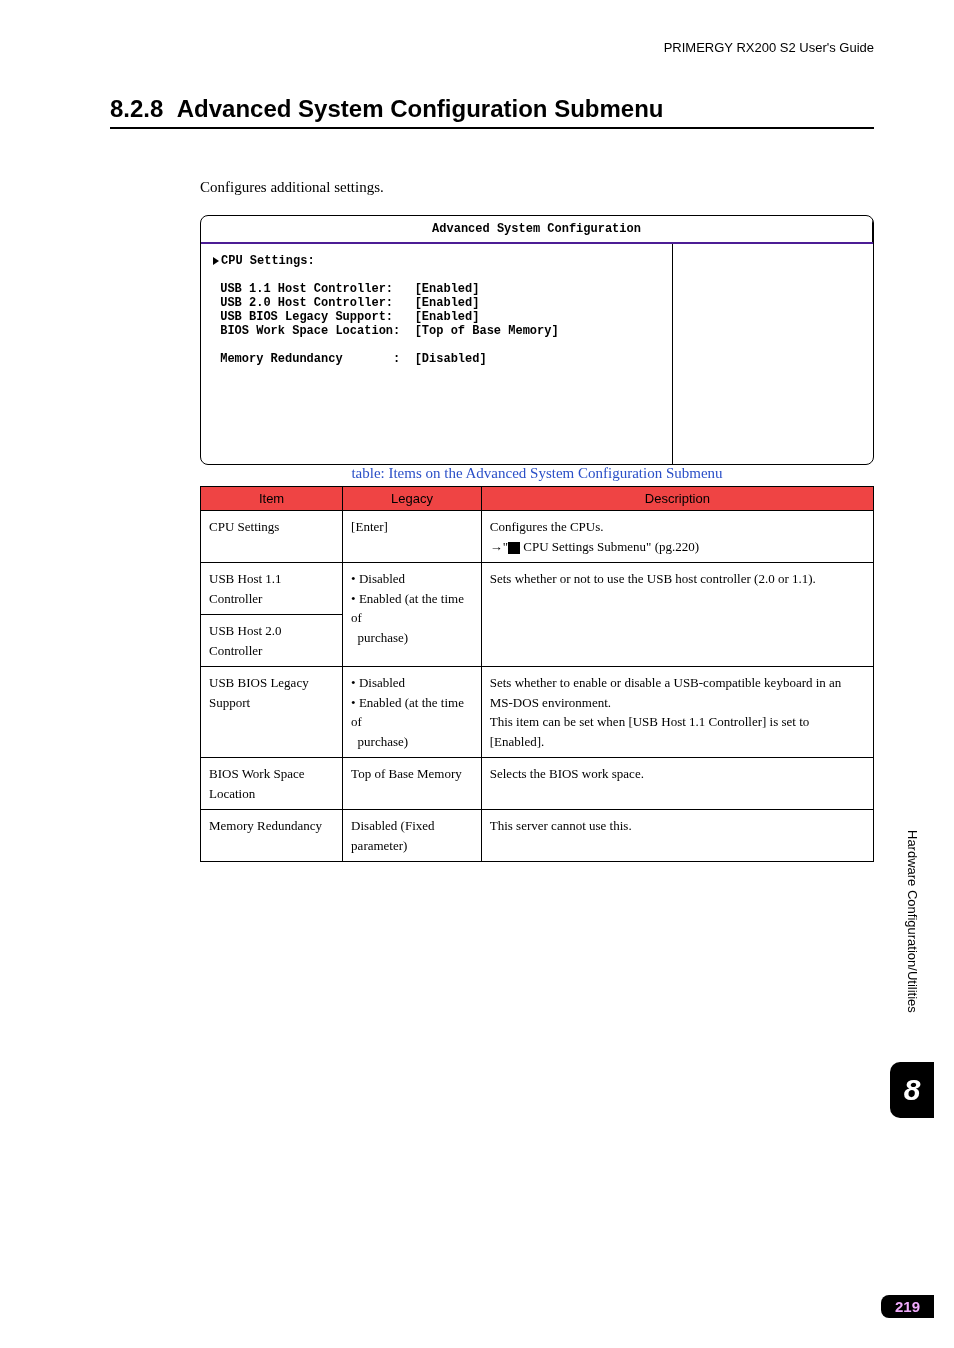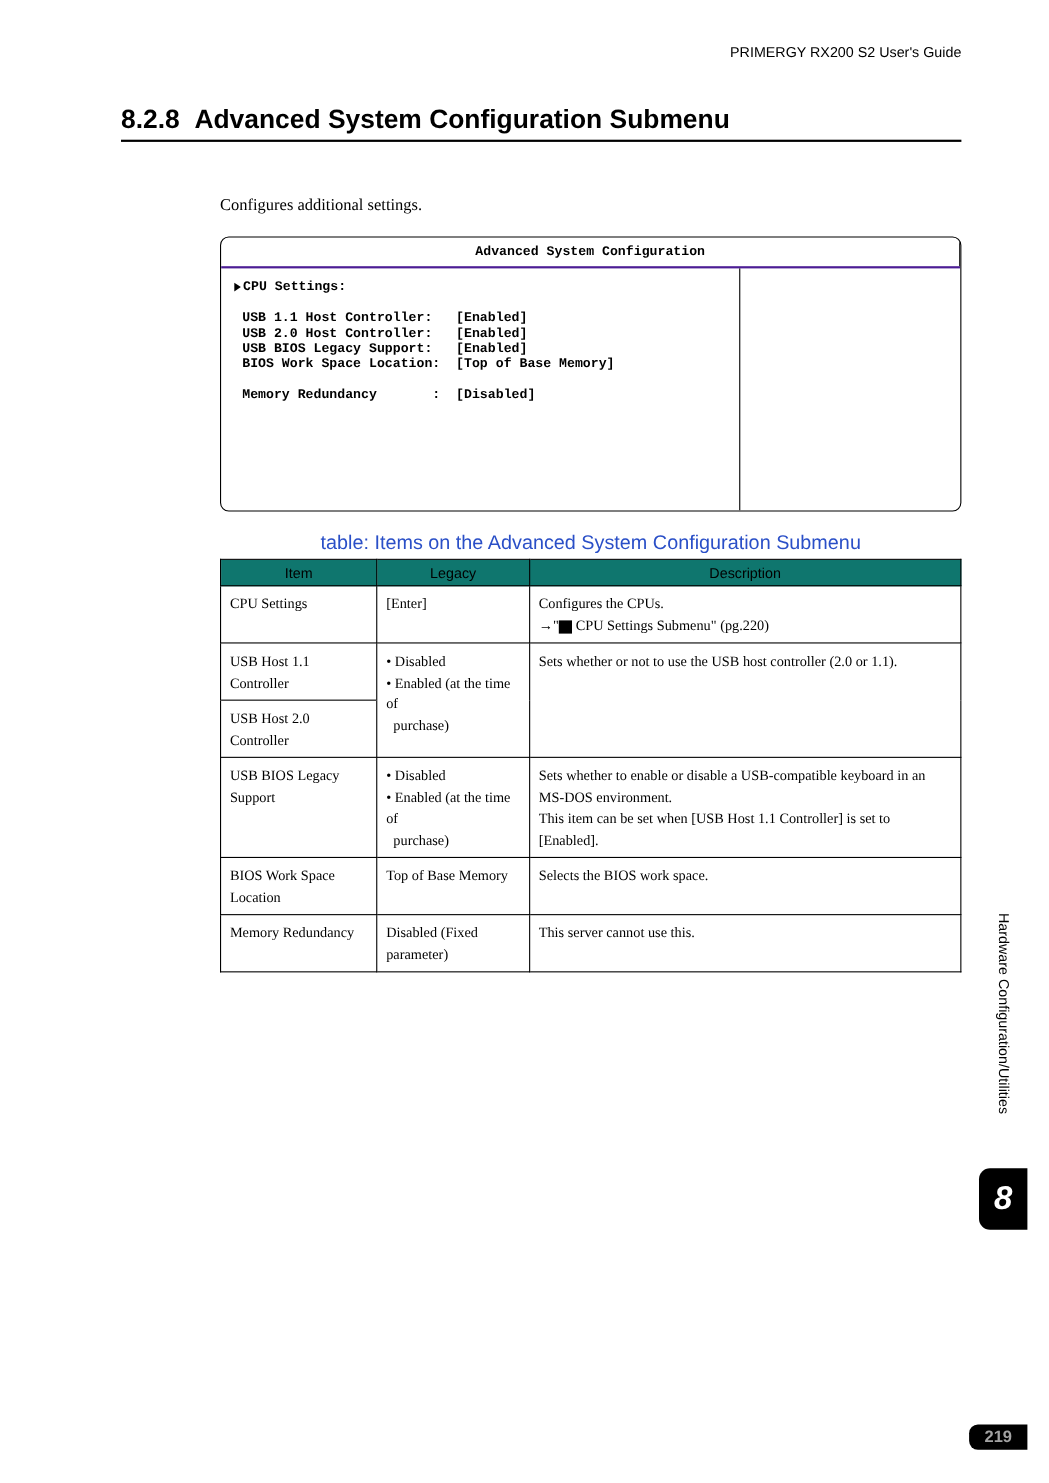--- a/index.html
+++ b/index.html
@@ -70,35 +70,34 @@
   .bios-footer {
     border-top: 1px solid #000;
     padding: 6px 12px;
     white-space: pre;
     line-height: 1.5;
   }
   .arrow { font-family: Arial, sans-serif; }
   .tri { display:inline-block; width:0; height:0; border-top:4px solid transparent; border-bottom:4px solid transparent; border-left:6px solid #000; vertical-align: middle; margin-right:2px;}
   .table-caption {
     text-align: center;
-    font-family: Liberation Sans, sans-serif;
-    font-size: 18px;
+    font-family: Liberation Serif, serif;
+    font-size: 15px;
     color: #2a4fc7;
-    margin-top: 18px;
     margin-bottom: 4px;
     margin-left: 90px;
   }
   table.config-table {
     margin-left: 90px;
     width: calc(100% - 90px);
     border-collapse: collapse;
     font-size: 13px;
   }
   table.config-table th {
-    background: #0f766e;
+    background: #ef4444;
     font-family: Arial, sans-serif;
     font-weight: normal;
     border: 1px solid #000;
     padding: 4px 4px;
   }
   table.config-table td {
     border: 1px solid #000;
     padding: 6px 8px;
     vertical-align: top;
     line-height: 1.5;
@@ -133,21 +132,21 @@
     font-size: 30px;
     display: flex;
     align-items: center;
     justify-content: center;
   }
   .page-tab {
     position: absolute;
     right: 20px;
     bottom: 30px;
     background: #000;
-    color: #a3a3a3;
+    color: #f0abfc;
     font-family: Arial, sans-serif;
     font-weight: bold;
     font-size: 15px;
     padding: 3px 14px;
     border-top-left-radius: 8px;
     border-bottom-left-radius: 8px;
   }
 </style>
 </head>
 <body>

